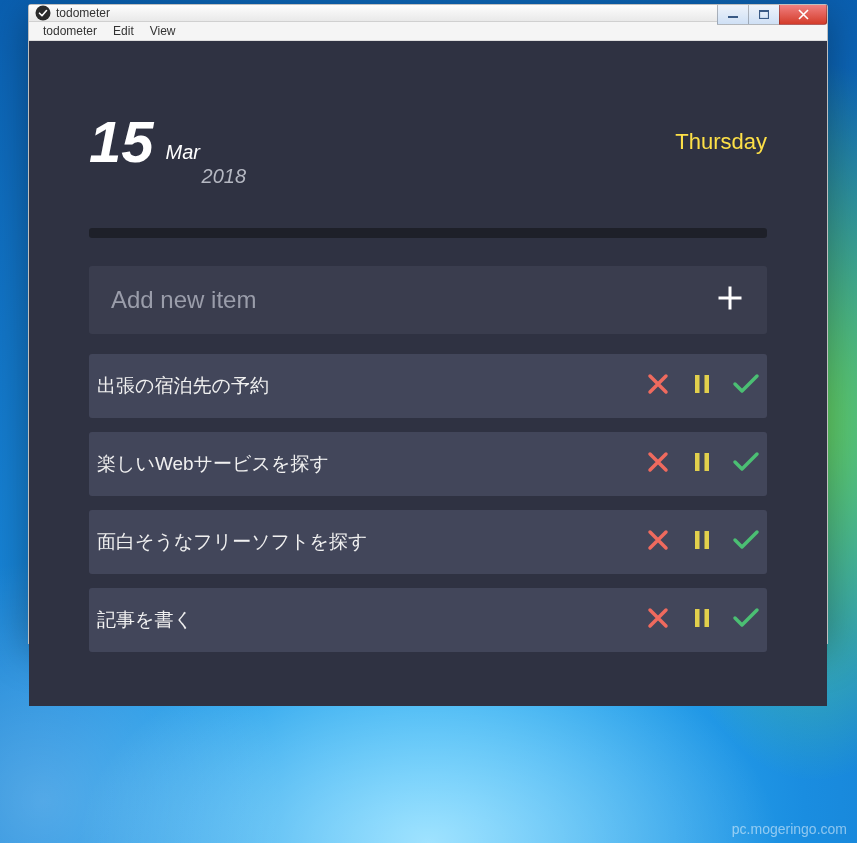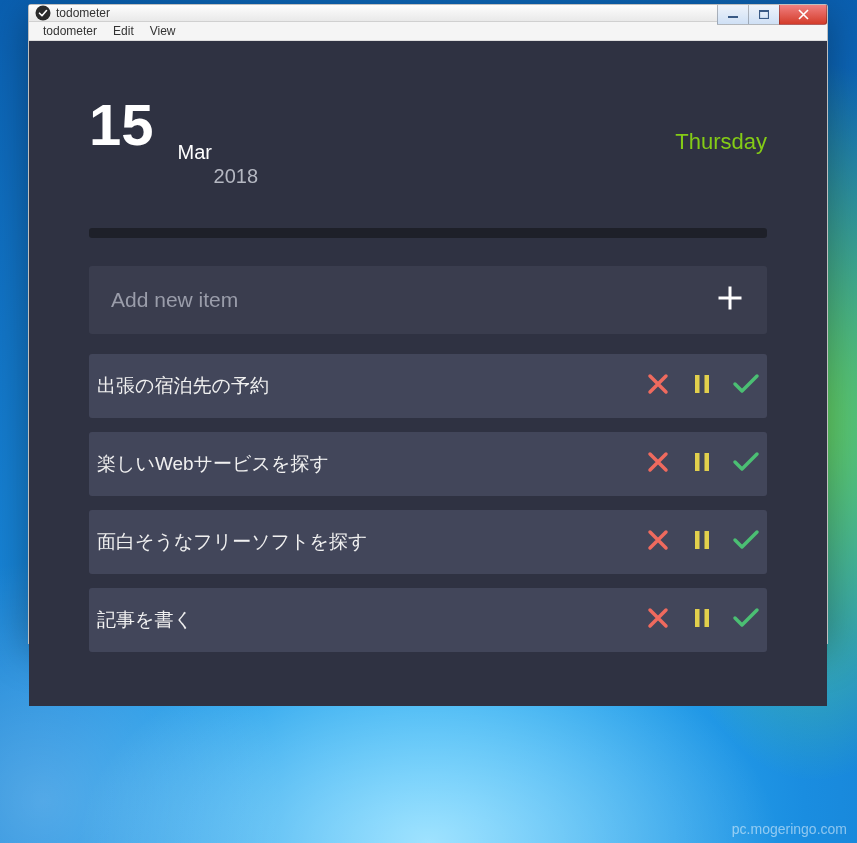--- a/index.html
+++ b/index.html
@@ -116,39 +116,41 @@
     color: #e8e8e8;
   }
   .date-row {
     display: flex;
     justify-content: space-between;
     align-items: center;
     margin-bottom: 40px;
   }
   .date-left {
     display: flex;
-    gap: 24px;
+    align-items: center;
+    gap: 12px;
+    font-style: italic;
   }
   .date-day {
     font-size: 58px;
     font-weight: 700;
     color: #fff;
     line-height: 1;
   }
   .date-my {
     display: flex;
     flex-direction: column;
     font-size: 20px;
     line-height: 1.2;
   }
   .date-month { color: #fff; font-weight: 500; margin-top: 44px; }
   .date-year { color: #b5b8c2; margin-left: 36px; }
   .date-weekday {
     font-size: 22px;
-    color: #84cc16;
+    color: #fde047;
     font-weight: 500;
   }
 
   .progress {
     height: 10px;
     background: #1e2029;
     border-radius: 3px;
     margin-bottom: 28px;
   }
 
@@ -159,21 +161,21 @@
     display: flex;
     align-items: center;
     padding: 0 22px;
     margin-bottom: 20px;
   }
   .add-input {
     flex: 1;
     background: transparent;
     border: none;
     outline: none;
-    font-size: 21px;
+    font-size: 24px;
     color: #22c55e;
   }
   .add-input::placeholder { color: #9a9daa; }
   .add-btn {
     width: 30px;
     height: 30px;
     display: flex;
     align-items: center;
     justify-content: center;
     cursor: pointer;

